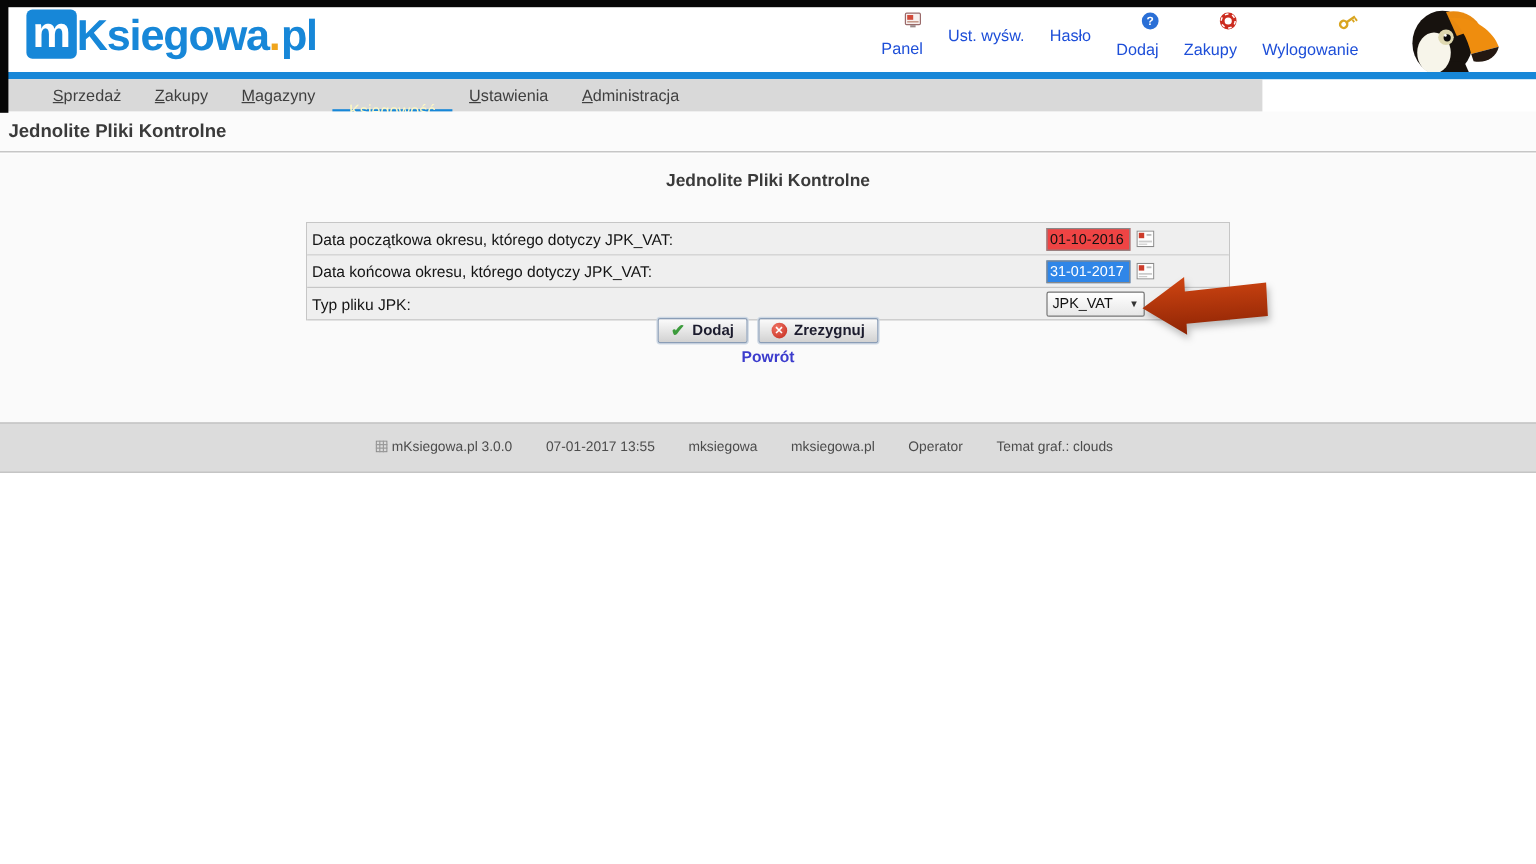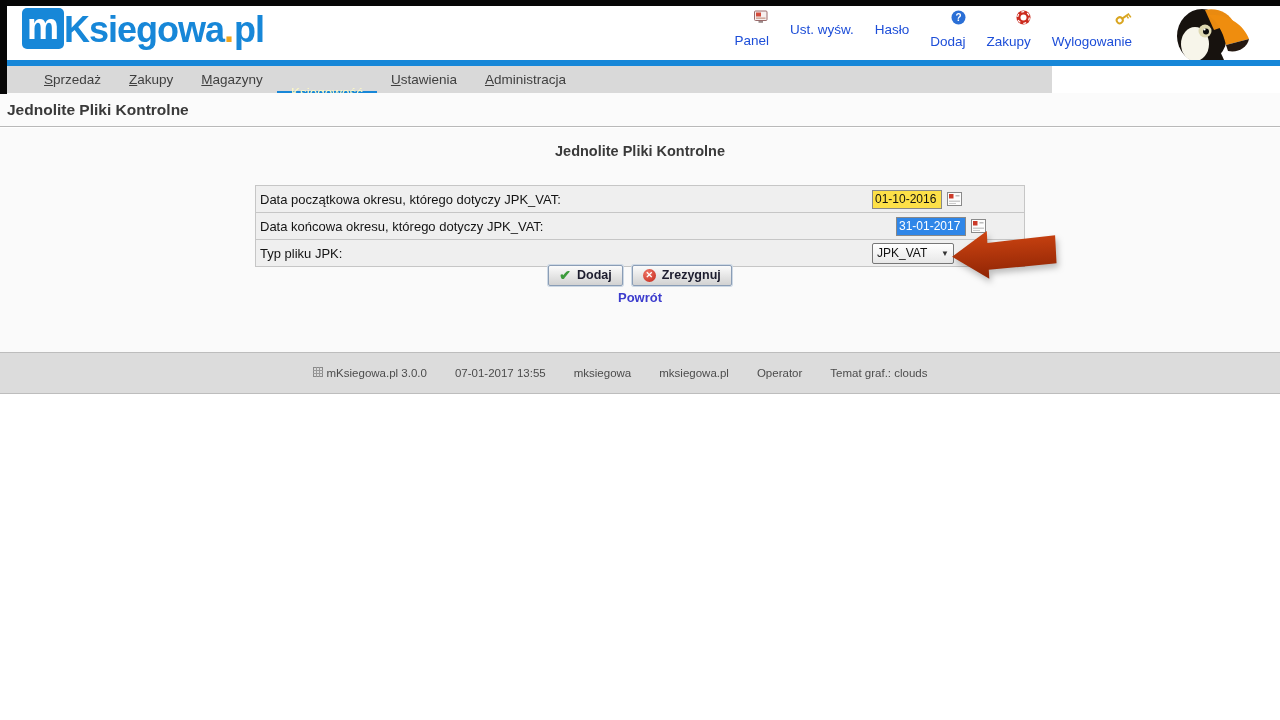--- a/index.html
+++ b/index.html
@@ -40,22 +40,22 @@
   
   .main{position:absolute;left:0;top:128px;width:1280px;height:224px;background:#fafafa;}
   .form-title{position:absolute;left:0;top:15px;width:100%;text-align:center;margin:0;
               font-size:14.5px;font-weight:bold;color:#3a3a3a;}
   .jpk-table{position:absolute;left:255px;top:57px;width:770px;border:1px solid #c6c6c6;
              border-bottom:none;box-sizing:border-box;}
   .row{display:flex;height:26px;background:#efefef;border-bottom:1px solid #c6c6c6;align-items:center;}
   .row .lbl{flex:1;padding-left:4px;font-size:13px;color:#141414;}
   .row .val{width:152px;display:flex;align-items:center;gap:5px;}
   input.date{width:64px;height:17px;border:1px solid #888;font:12px "Liberation Sans",sans-serif;
-             padding:0 2px;background:#fde047;color:#111;}
-  input.date.sel{background:#2f86e8;color:#fff;margin-left:24px;}
+             padding:0 2px;background:#ef4444;color:#111;}
+  input.date.sel{background:#2f86e8;color:#fff;}
   .cal{width:15px;height:14px;cursor:pointer;display:inline-flex;}
   .select{display:flex;align-items:center;justify-content:space-between;width:72px;height:19px;
           border:1px solid #777;background:linear-gradient(#ffffff,#e7e7e7);font-size:12px;
           padding:0 4px;color:#111;cursor:pointer;border-radius:2px;}
   .caret{font-size:8px;color:#333;}
   .btn-row{position:absolute;left:0;top:137px;width:100%;display:flex;justify-content:center;gap:9px;}
   .btn{display:flex;align-items:center;gap:6px;border:1px solid #8a9db6;box-shadow:0 0 0 1px #cdd8e4;
        background:linear-gradient(#fbfbfb,#d2d2d2);padding:2px 10px 3px;font-size:12.5px;
        font-weight:bold;color:#1c1c2e;cursor:pointer;font-family:inherit;border-radius:2px;}
   .check{color:#3c9b3c;font-size:14px;line-height:1;}

